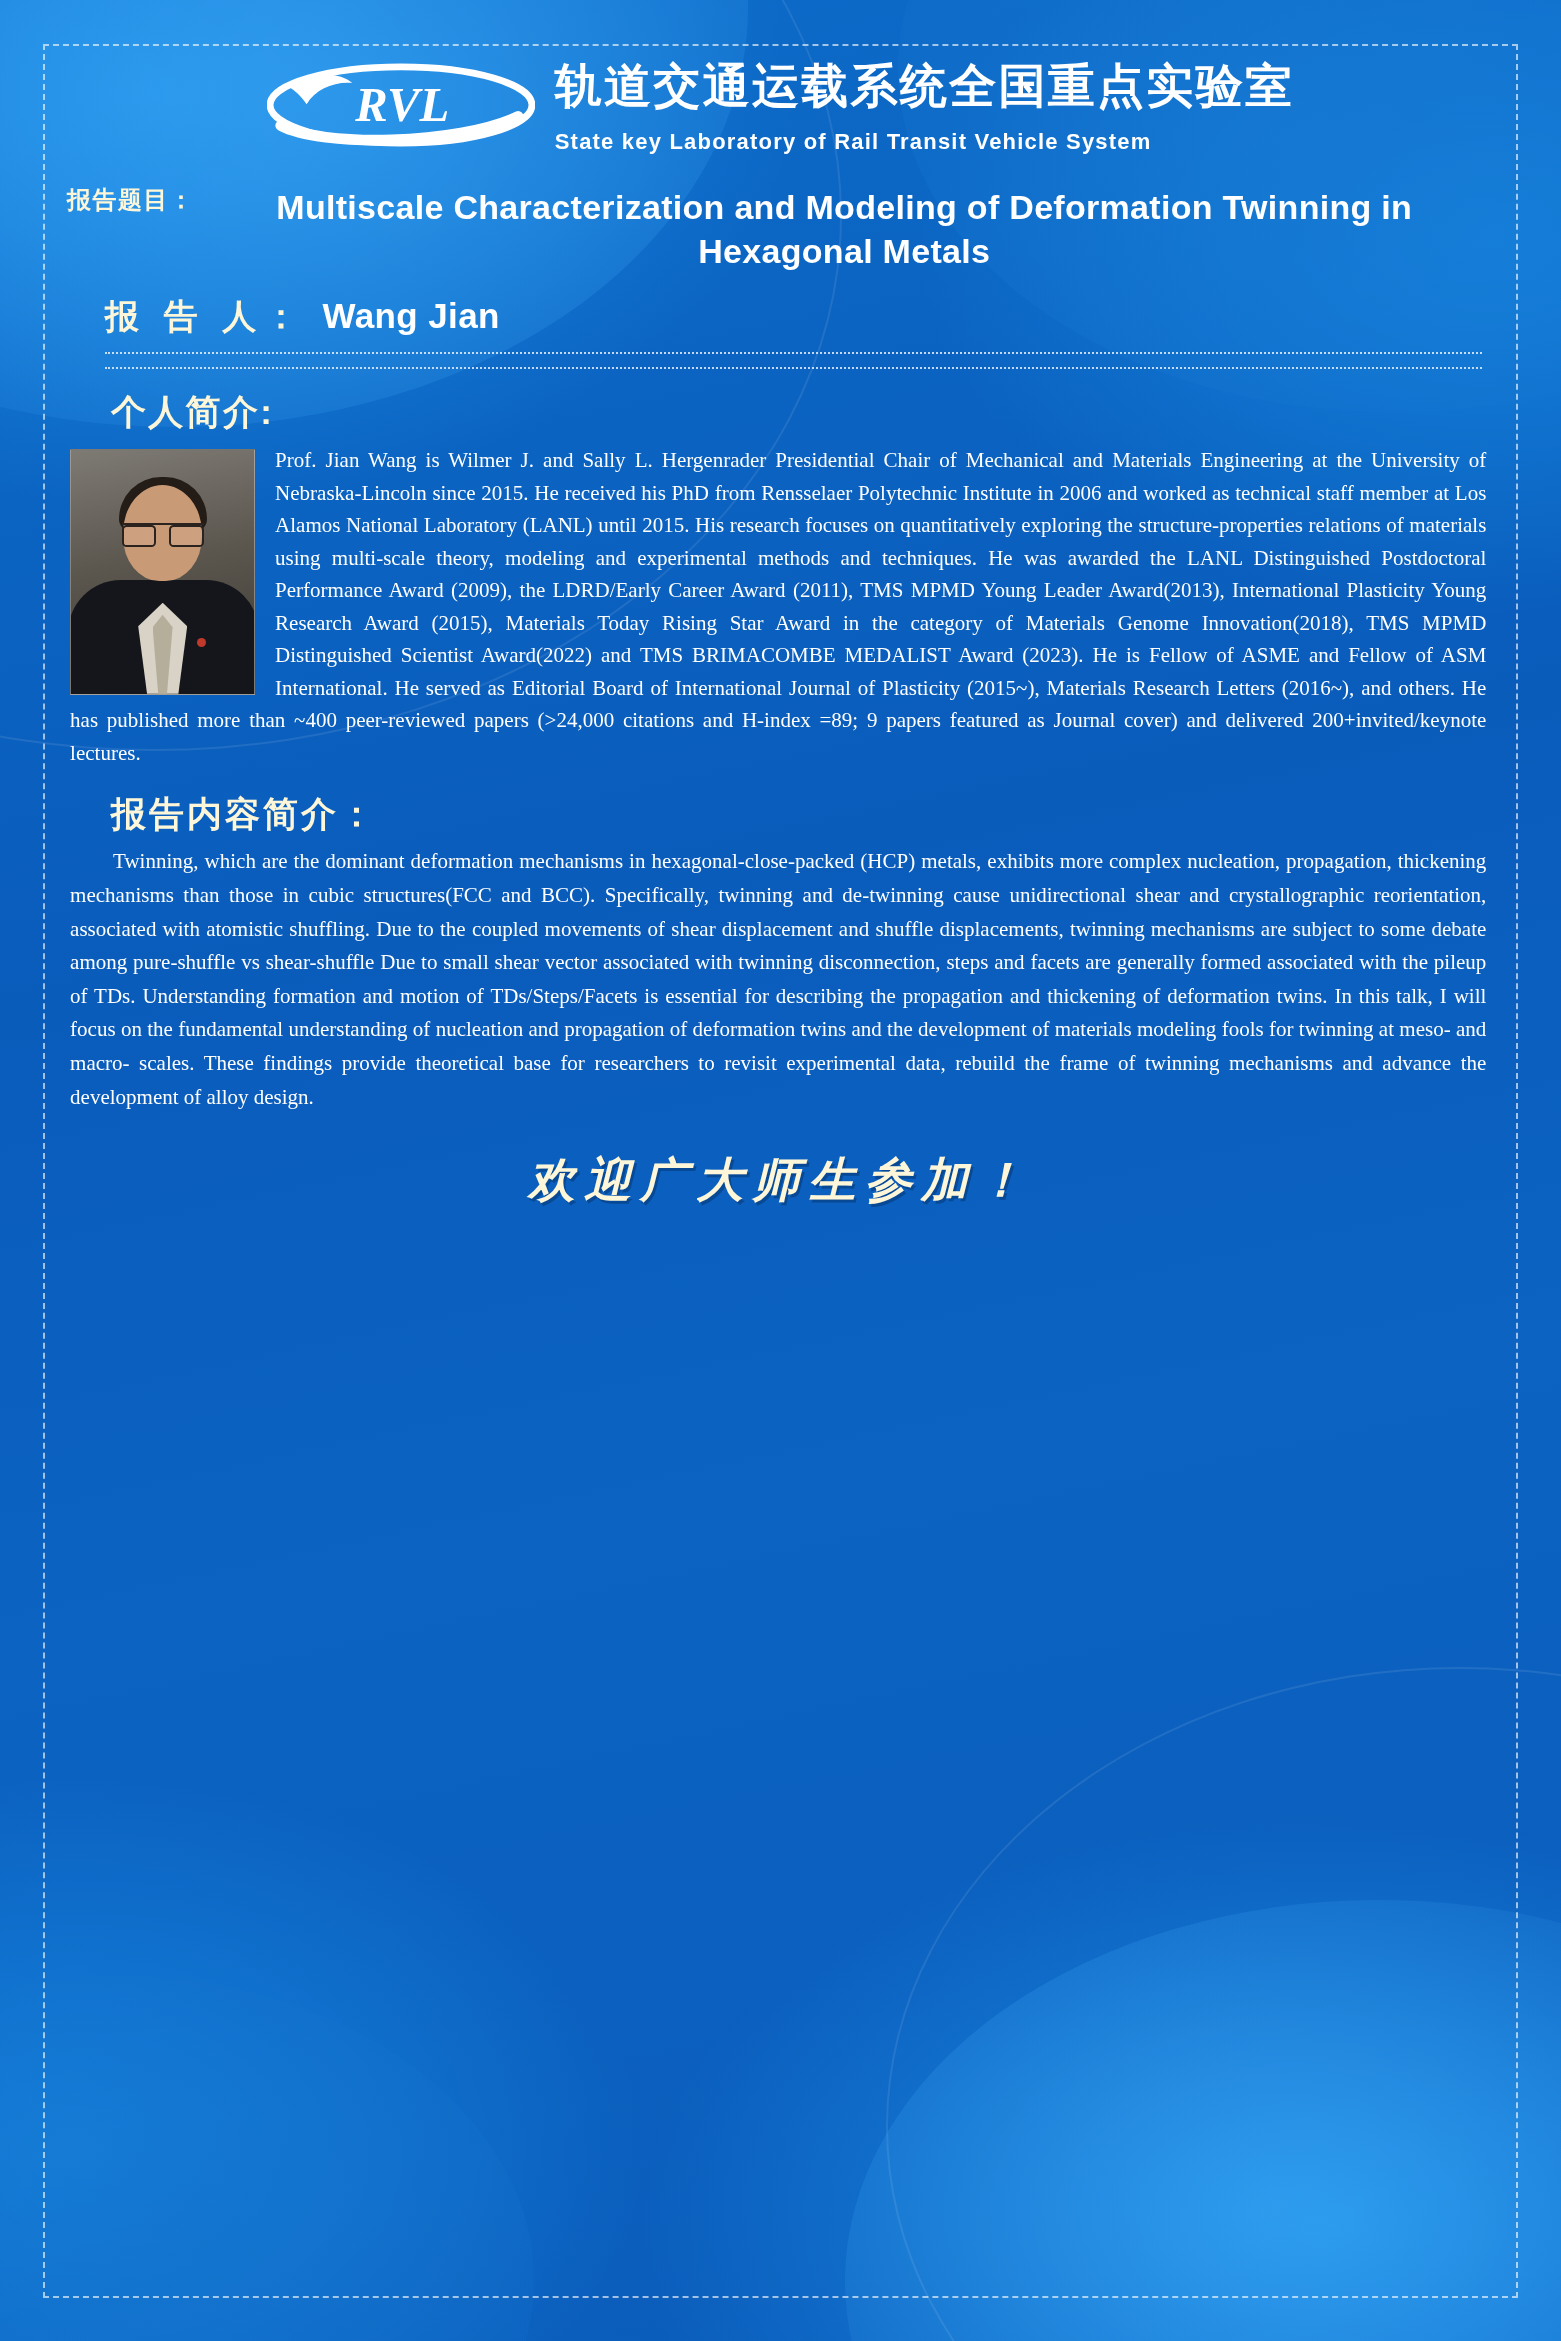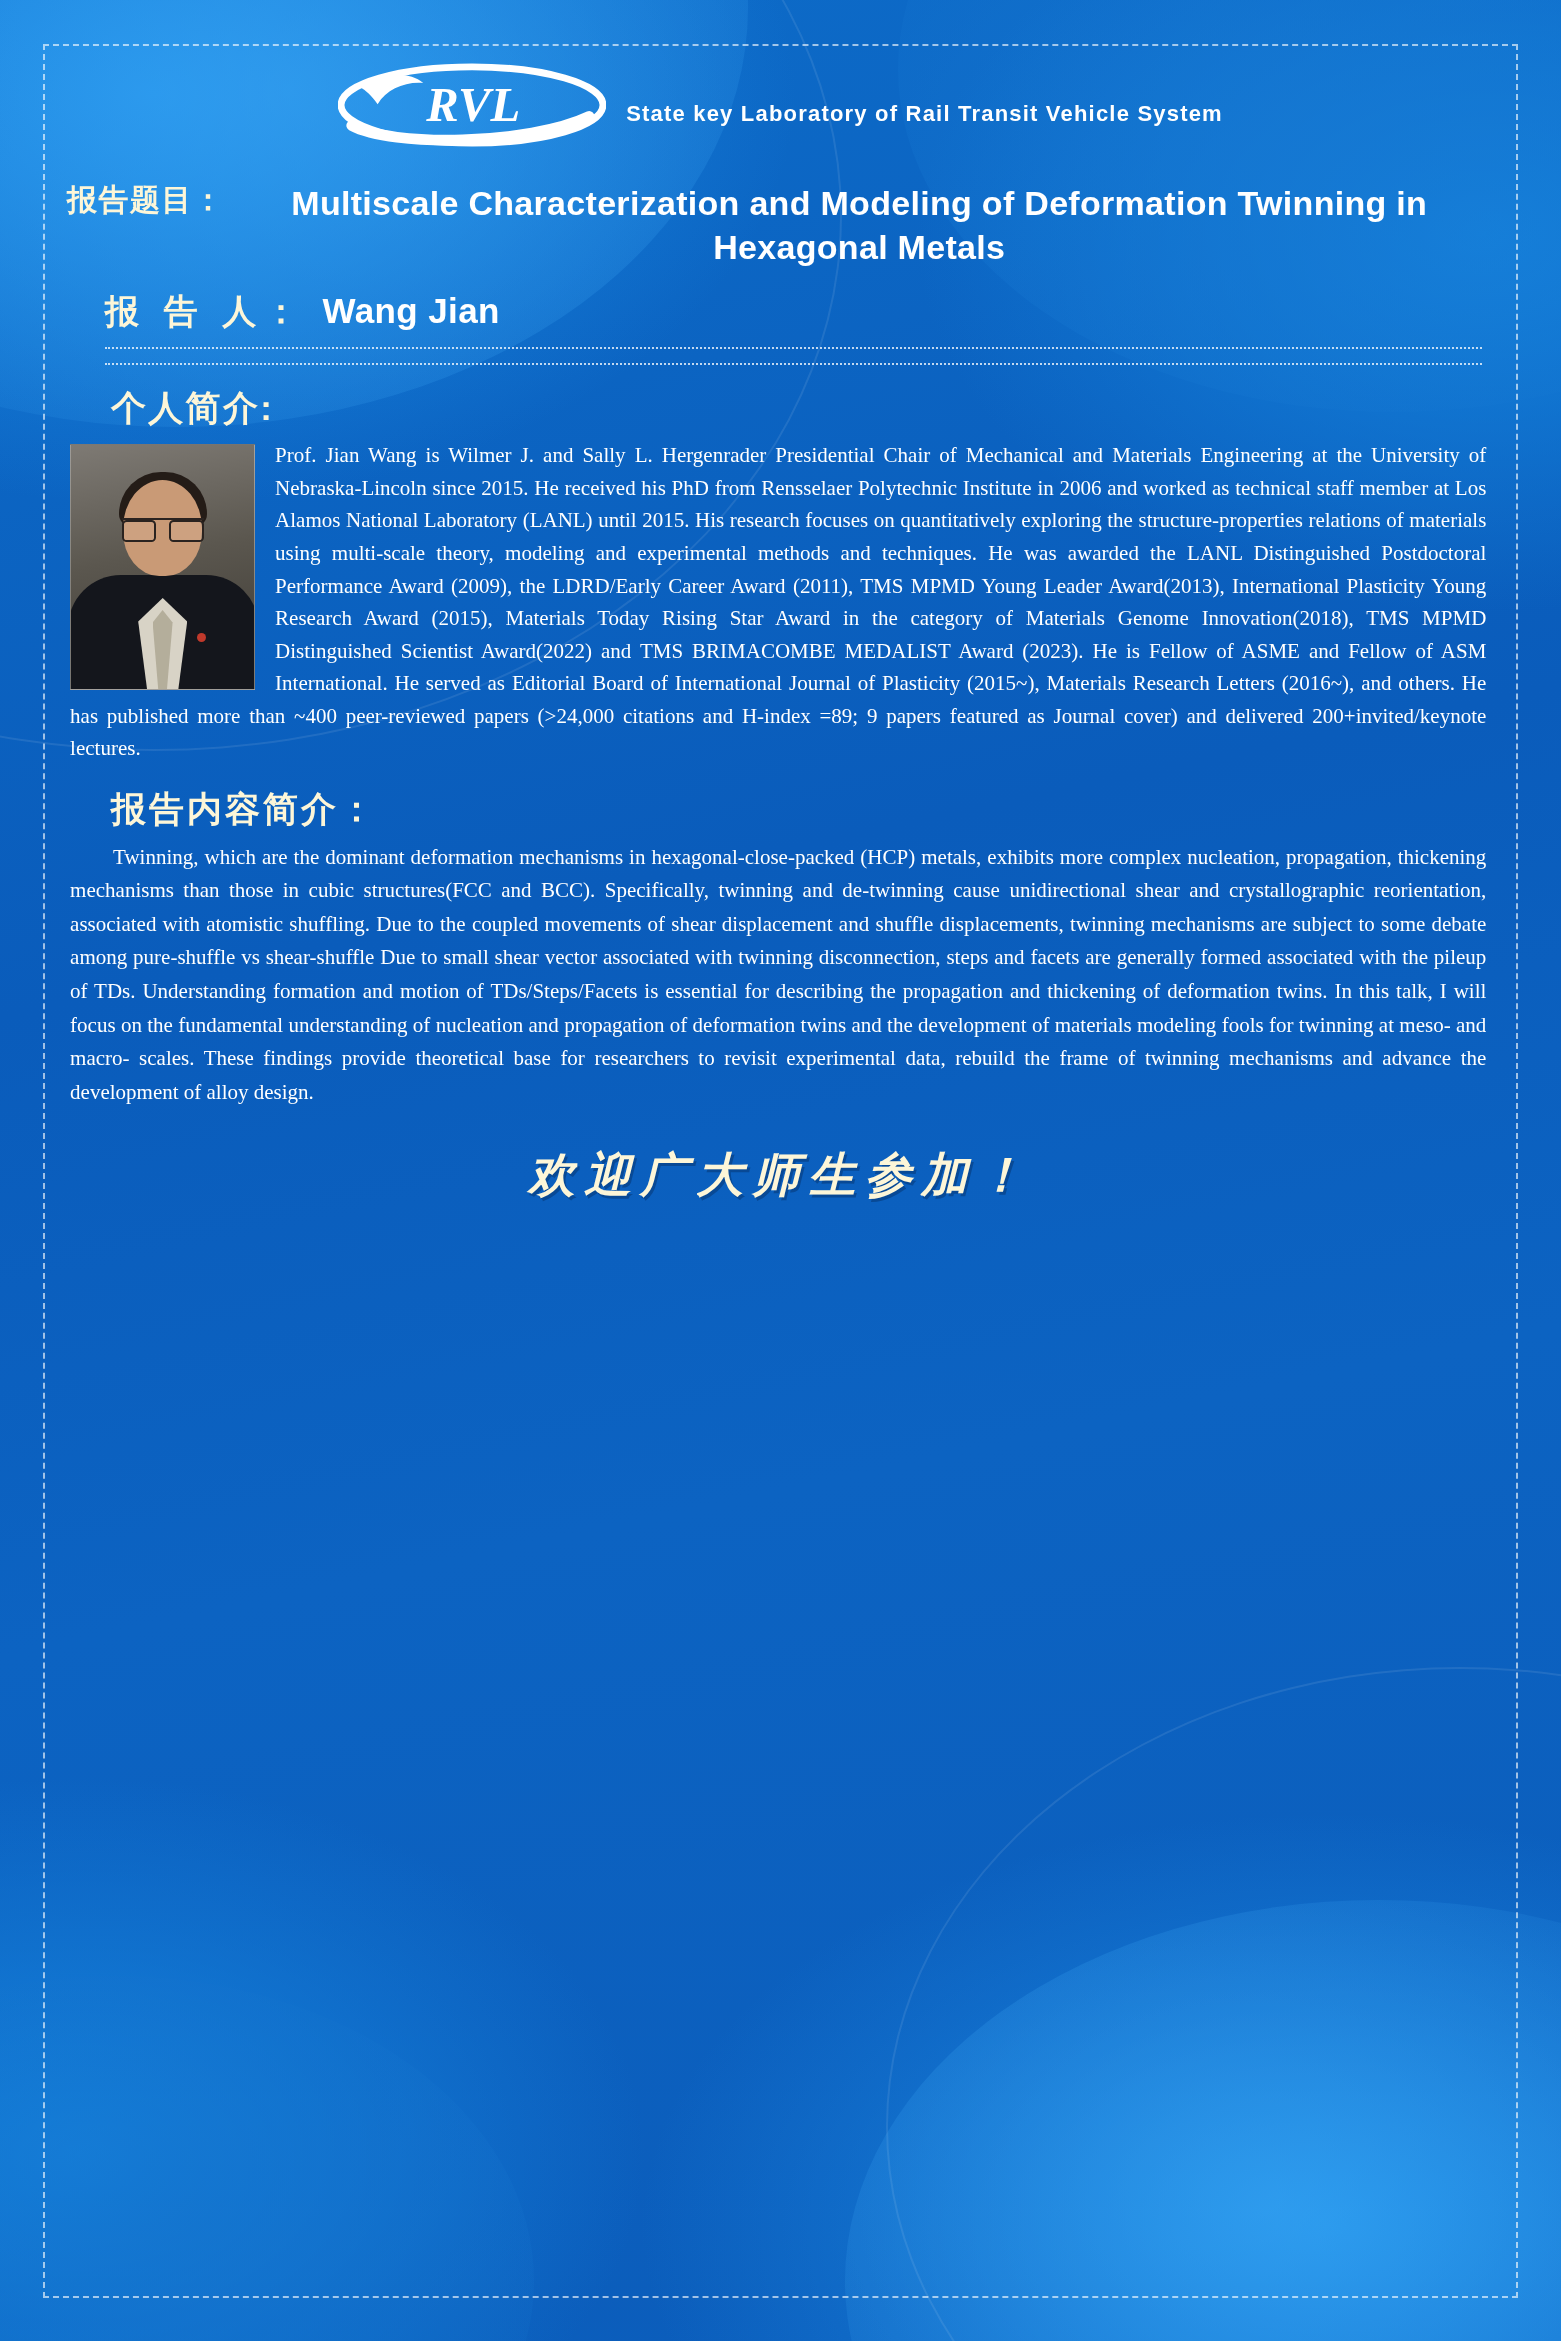--- a/index.html
+++ b/index.html
@@ -129,21 +129,21 @@
 
   
   .topic-row {
     display: flex;
     align-items: flex-start;
     margin-top: 30.5px;
     padding: 0 6.1px;
   }
   .label-cn {
     color: #fdf6d8;
-    font-size: 30px;
+    font-size: 24px;
     font-weight: bold;
     white-space: nowrap;
     line-height: 1.28;
     letter-spacing: 1.5px;
     flex: 0 0 auto;
   }
   .topic-text {
     color: #ffffff;
     font-size: 34px;
     font-weight: bold;
@@ -348,20 +348,21 @@
     <div class="header">
       <div class="logo">
         <svg width="268" height="90" viewBox="0 0 352 118" xmlns="http://www.w3.org/2000/svg">
           <ellipse cx="176" cy="59" rx="172" ry="50" fill="none" stroke="#ffffff" stroke-width="9"></ellipse>
           <path d="M18 86 C70 114, 250 112, 330 74" fill="none" stroke="#ffffff" stroke-width="14" stroke-linecap="round"></path>
           <path d="M30 36 C60 16, 92 14, 112 30 C88 28, 64 38, 52 58 C44 46, 36 40, 30 36 Z" fill="#ffffff"></path>
           <text x="116" y="80" font-family="Liberation Serif, serif" font-size="64" font-style="italic" font-weight="bold" fill="#ffffff">RVL</text>
         </svg>
       </div>
       <div class="lab-names">
+        <div class="lab-cn">轨道交通运载系统全国重点实验室</div>
         <div class="lab-en">State key Laboratory of Rail Transit Vehicle System</div>
       </div>
     </div>
 
 
     <div class="topic-row">
       <div class="label-cn">报告题目：</div>
       <div class="topic-text">Multiscale Characterization and Modeling of Deformation Twinning in Hexagonal Metals</div>
     </div>
 

